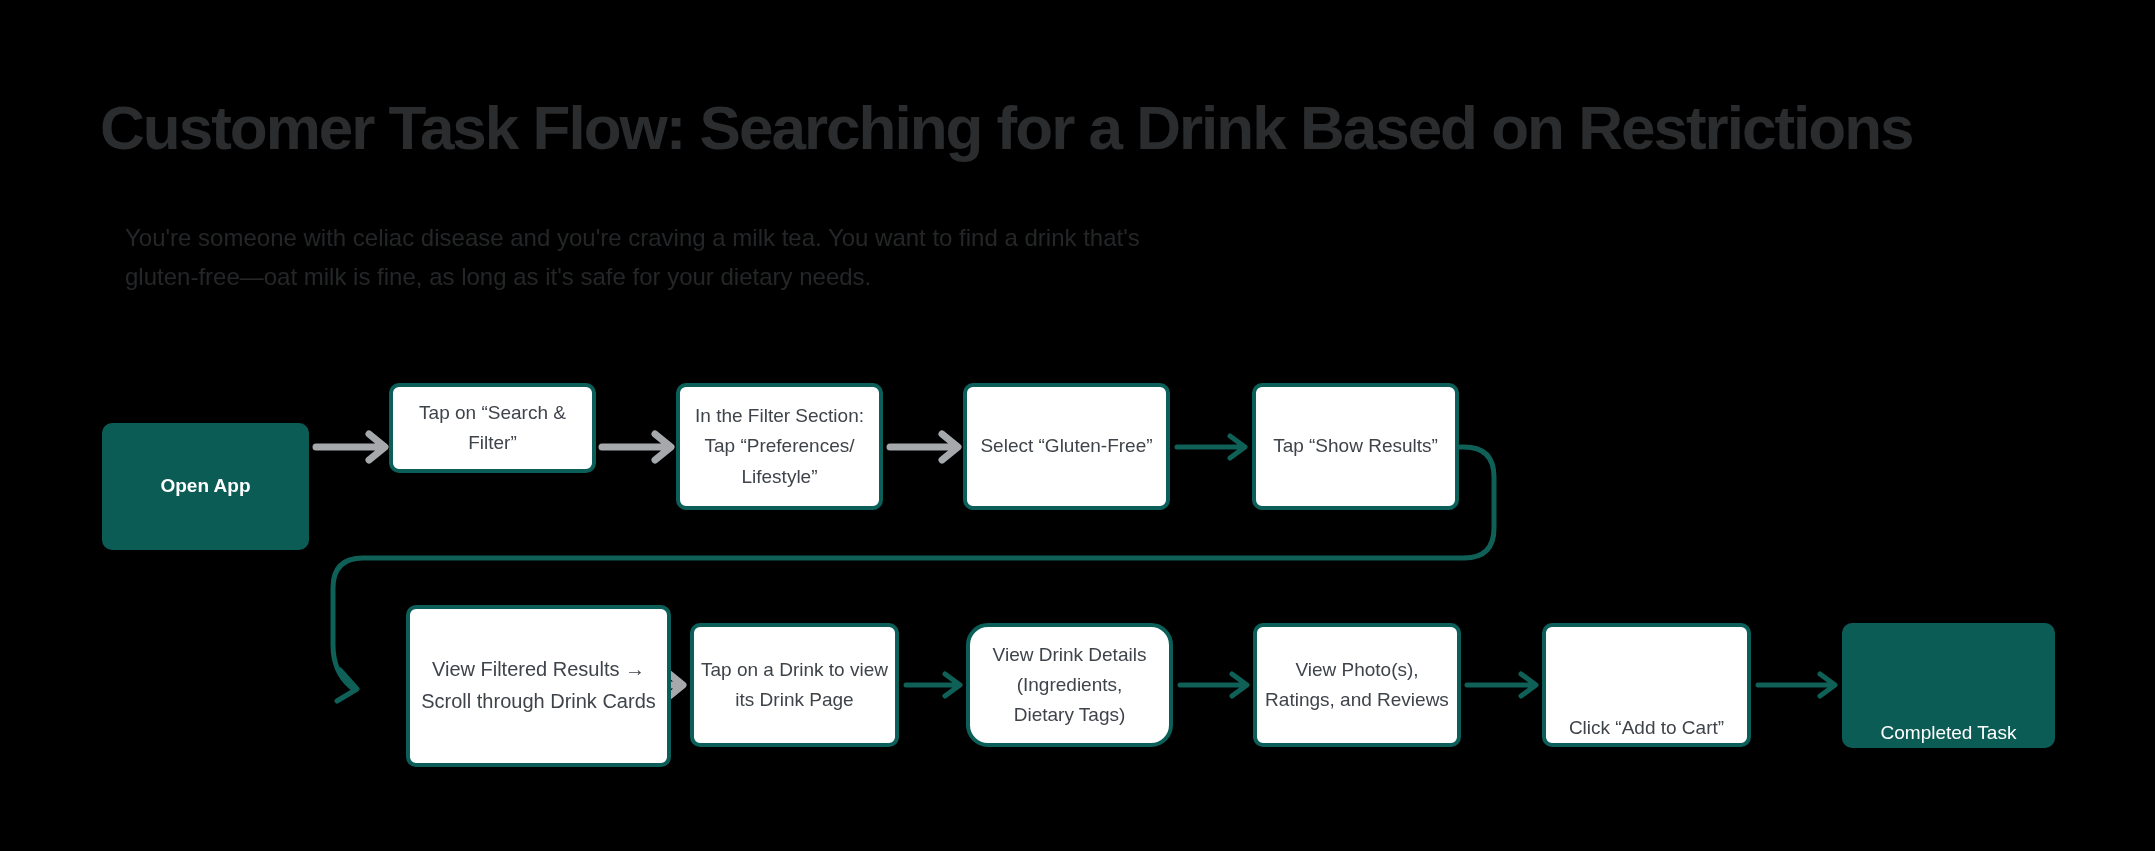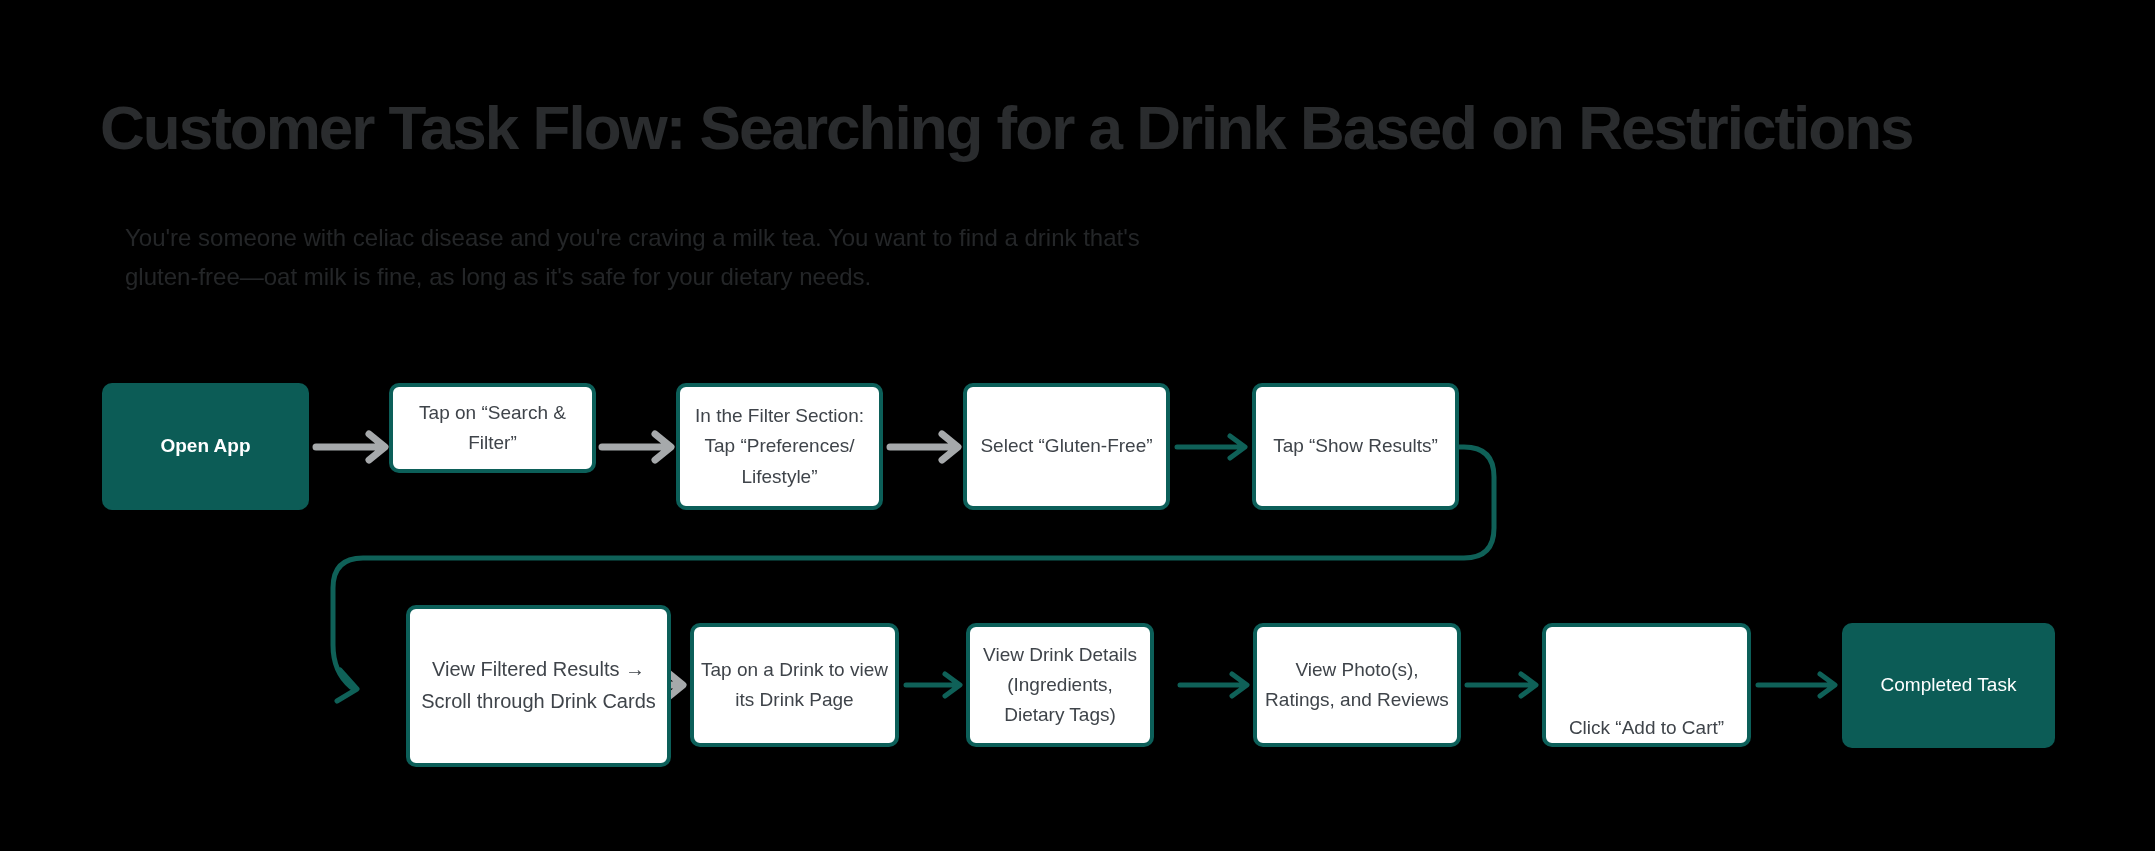--- a/index.html
+++ b/index.html
@@ -39,21 +39,21 @@
   }
   .node.step{
     background:var(--box-bg);
     border:4px solid var(--teal-border);
     color:var(--box-text);
   }
   .node.start,.node.end{
     background:var(--teal-fill);
     color:#ffffff;
   }
-  .node.start{font-weight:700;}
+  .node.start{font-weight:700;margin-top:40px;}
   .node.end{font-weight:500;}
   .node.big{font-size:20px;}
 </style>
 </head>
 <body>
 
 <h1 class="page-title">Customer Task Flow: Searching for a Drink Based on Restrictions</h1>
 <p class="page-desc">You're someone with celiac disease and you're craving a milk tea. You want to find a drink that's
 gluten-free—oat milk is fine, as long as it's safe for your dietary needs.</p>
 
@@ -87,22 +87,22 @@
 <div class="node step" style="left:963px;top:383px;width:207px;height:127px;"><span>Select “Gluten-Free”</span></div>
 
 <div class="node step" style="left:1252px;top:383px;width:207px;height:127px;"><span>Tap “Show Results”</span></div>
 
 <div class="node step big" style="left:362px;top:605px;width:265px;height:162px;margin-left:44px;"><span>View Filtered Results →
 Scroll through Drink Cards</span></div>
 
 <div class="node step" style="left:690px;top:623px;width:209px;height:124px;"><span>Tap on a Drink to view
 its Drink Page</span></div>
 
-<div class="node step" style="left:966px;top:623px;width:188px;height:124px;"><span>View Drink Details
+<div class="node step" style="left:966px;top:623px;width:207px;height:124px;border-radius:22px;"><span>View Drink Details
 (Ingredients,
 Dietary Tags)</span></div>
 
 <div class="node step" style="left:1253px;top:623px;width:208px;height:124px;"><span>View Photo(s),
 Ratings, and Reviews</span></div>
 
 <div class="node step" style="left:1542px;top:623px;width:209px;height:124px;align-items:flex-end;"><span>Click “Add to Cart”</span></div>
 
-<div class="node end" style="left:1842px;top:623px;width:213px;height:125px;"><span>Completed Task</span></div>
+<div class="node end" style="left:1842px;top:623px;width:213px;height:125px;align-items:flex-end;"><span>Completed Task</span></div>
 
 </body></html>

